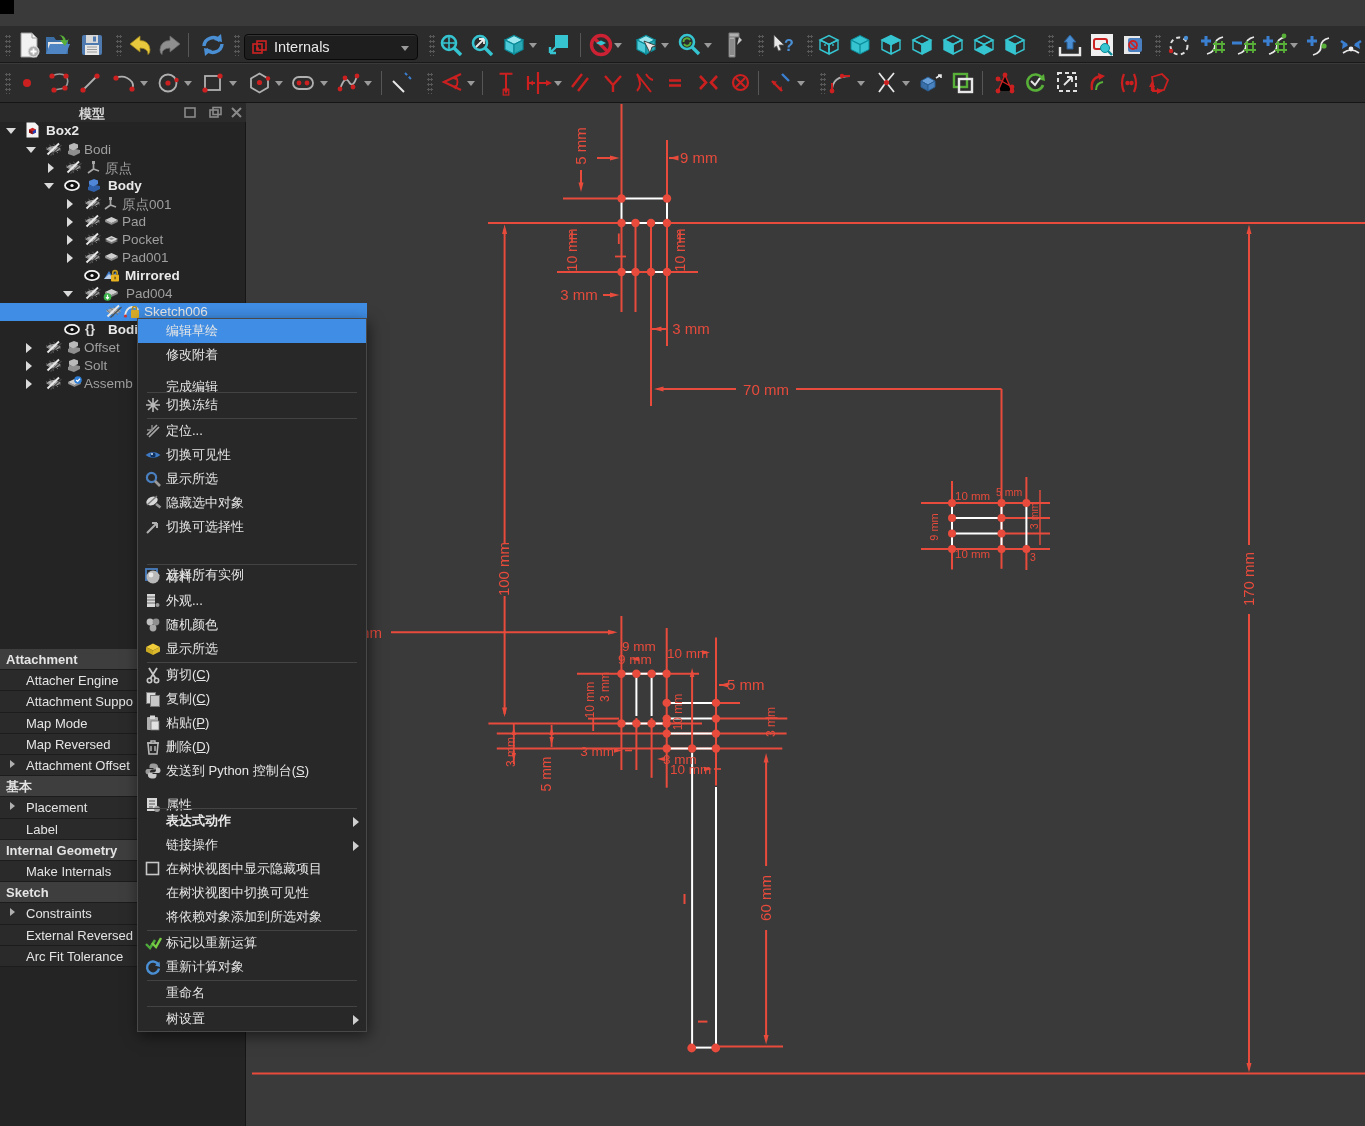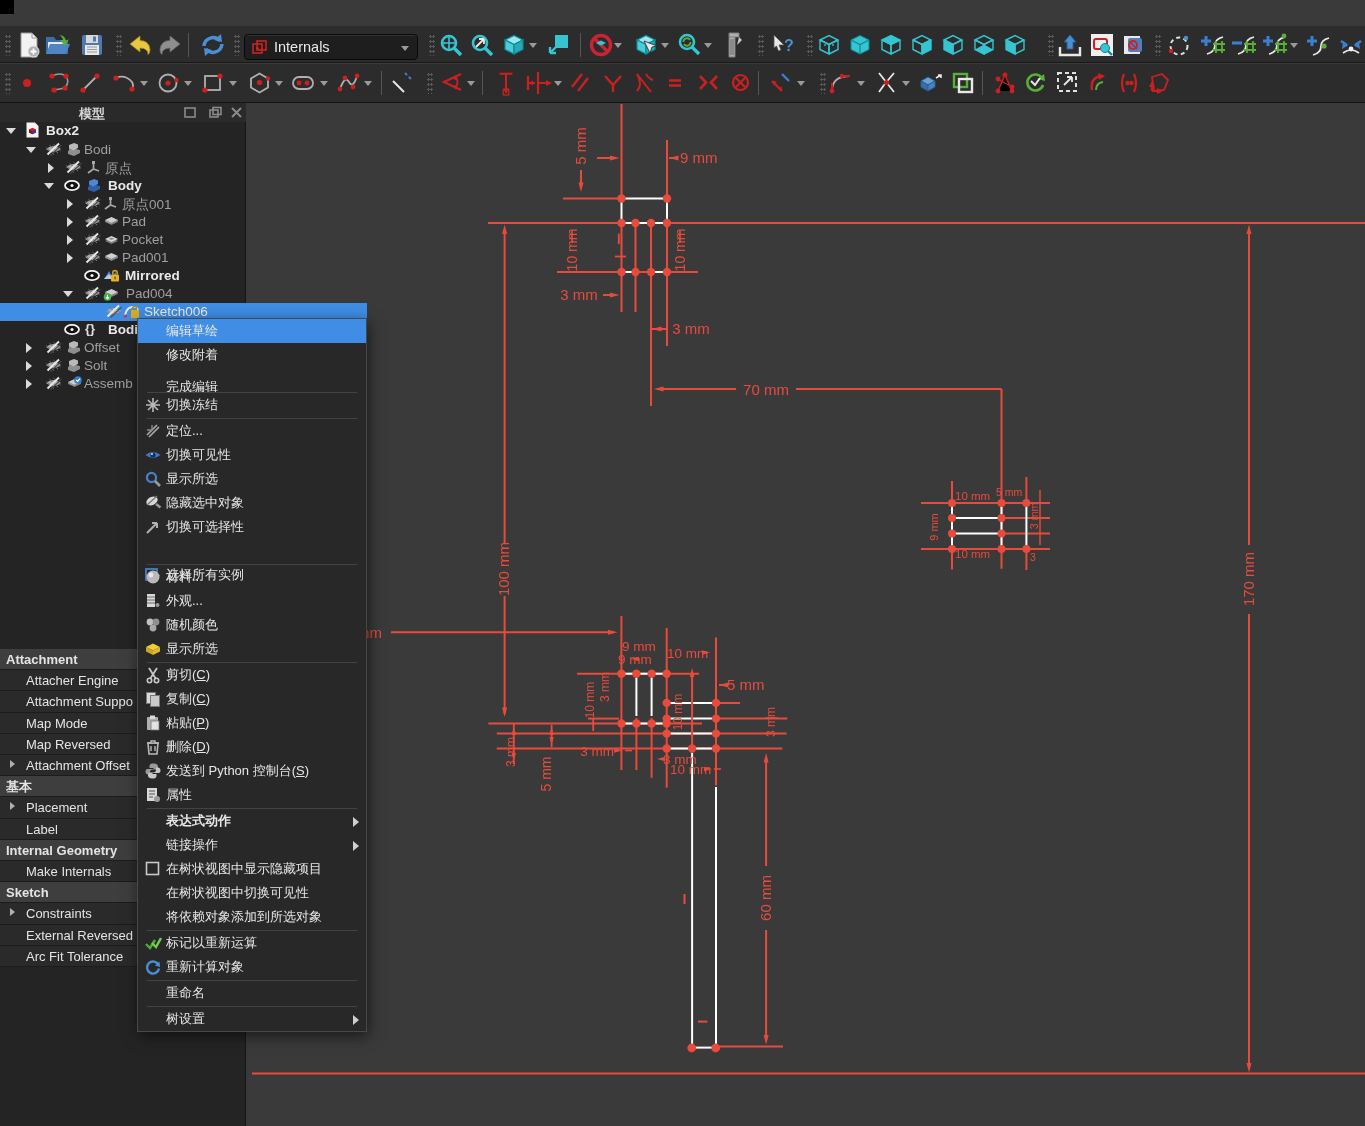--- a/index.html
+++ b/index.html
@@ -958,21 +958,21 @@
         </svg>
         <div class="mtext">删除(<u>D</u>)</div>
       </div>
       <div class="mi" style="top:440px;">
         <svg class="mic" width="18" height="18" viewBox="0 0 18 18">
           <path d="M9 1.5 c-3 0-3.5 1.5-3.5 3 V6 H9.5 V7 H3.5 C2 7 1.5 8.5 1.5 9.5 c0 1.5 0.5 3 3 3 H6 V10 c0-1.5 1-2.5 2.5-2.5 H12 c1.5 0 2-1 2-2.5 V4.5 c0-1.5-1-3-5-3 Z" fill="#9a9a9a"></path>
           <path d="M9 16.5 c3 0 3.5-1.5 3.5-3 V12 H8.5 V11 H14.5 c1.5 0 2-1.5 2-2.5 0-1.5-0.5-3-3-3 H12 V8 c0 1.5-1 2.5-2.5 2.5 H6 c-1.5 0-2 1-2 2.5 V13.5 c0 1.5 1 3 5 3 Z" fill="#c8c8c8"></path>
         </svg>
         <div class="mtext">发送到 Python 控制台(<u>S</u>)</div>
       </div>
-      <div class="mi" style="top:464px;text-align:right;">
+      <div class="mi" style="top:474px;text-align:right;">
         <svg class="mic" width="18" height="18" viewBox="0 0 18 18">
           <rect x="3" y="2" width="10" height="13" fill="#d8d8d8"></rect>
           <path d="M5 5 H11 M5 8 H11 M5 11 H9" stroke="#555" stroke-width="1.2"></path>
           <circle cx="13" cy="13" r="3" fill="#9a9a9a"></circle>
         </svg>
         <div class="mtext">属性</div>
       </div>
       <div class="msep" style="top:488.5px"></div>
       <div class="mi" style="top:490px;font-weight:bold;">
         <div class="mtext">表达式动作</div>

